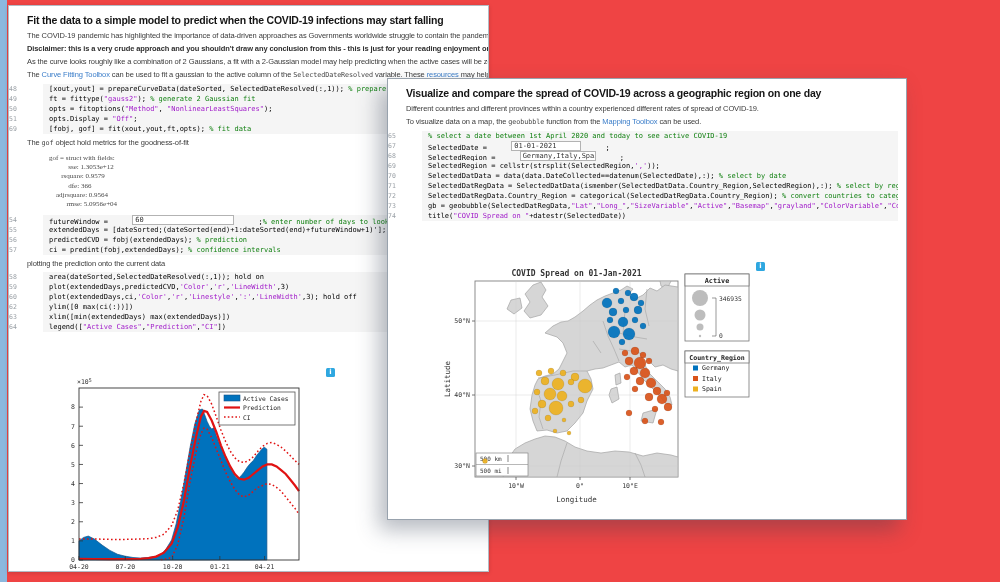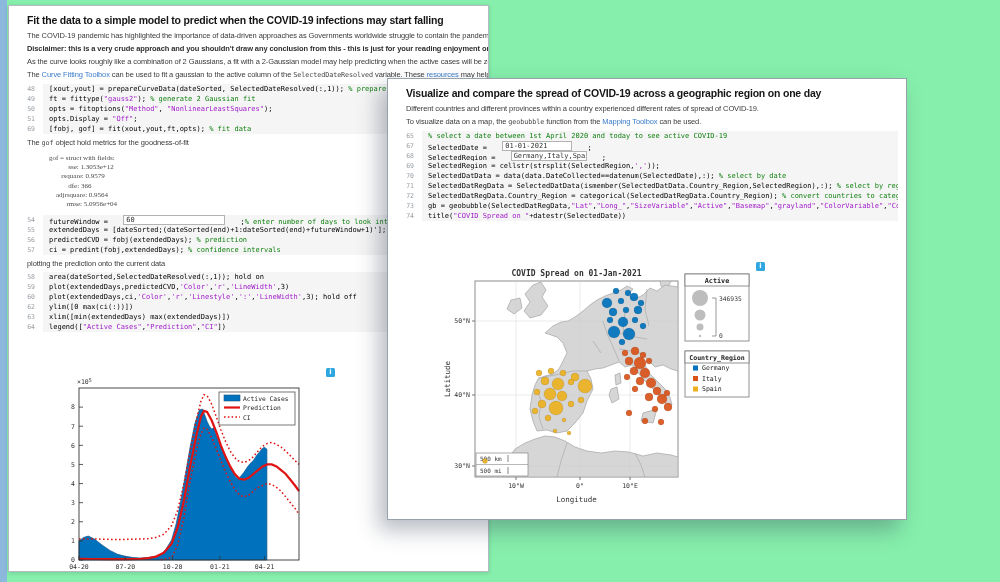--- a/index.html
+++ b/index.html
@@ -1,35 +1,35 @@
 <!DOCTYPE html>
 <html><head>
 <meta charset="utf-8">
 <style>
   html,body{margin:0;padding:0}
-  .page{position:relative;width:1000px;height:582px;background:#86efac;overflow:hidden;
+  .page{position:relative;width:1000px;height:582px;background:#ef4444;overflow:hidden;
         font-family:"Liberation Sans",sans-serif}
   .strip{position:absolute;left:0;top:0;width:7px;height:100%;background:#8cb8de}
   .win{position:absolute;background:#fff;border:1px solid #b3bcc5;overflow:hidden;box-sizing:border-box}
   #win-back{left:8px;top:5px;width:481px;height:567px;box-shadow:0 1px 4px rgba(0,0,0,.15)}
   #win-front{left:387px;top:78px;width:520px;height:442px;border-color:#98a2ad;
              box-shadow:-8px 10px 20px rgba(50,60,80,.35)}
   h1.t{font-size:10.5px;letter-spacing:-.2px;margin:8px 8px 5px 18px;color:#151515;white-space:nowrap;font-weight:bold}
   p.b{font-size:7.5px;letter-spacing:-.1px;line-height:9px;margin:4px 8px 4px 18px;color:#3a3a3a;white-space:nowrap}
   p.b.bold{font-weight:bold;color:#2e2e2e}
   .lnk{color:#3a7dc9;cursor:pointer}
   .icode{font-family:"DejaVu Sans Mono",monospace;font-size:6.8px;color:#474747}
   .cb{margin:3px 0}
   .cl{display:flex;line-height:10px;height:10px;white-space:pre;
       font-family:"DejaVu Sans Mono",monospace;font-size:7px}
-  .cl .ln{width:26px;text-align:right;padding-right:8px;color:#9aa0a6;font-size:6.5px;flex:none}
+  .cl .ln{width:26px;text-align:left;padding-right:8px;color:#9aa0a6;font-size:6.5px;flex:none}
   .cl .ct{flex:1;background:#f5f5f5;padding-left:6px;overflow:hidden}
   .seg-c{color:#000}.seg-s{color:#a019c9}.seg-m{color:#118011}
   .ibox{display:inline-block;background:#fff;border:1px solid #b3b3b3;height:8px;line-height:8px;
-        padding:0 2px;margin:0 11px;vertical-align:-1px;overflow:hidden;color:#333}
+        padding:0 2px;margin:0 20px;vertical-align:-1px;overflow:hidden;color:#333}
   pre.out{font-family:Liberation Serif, serif;font-size:7px;line-height:9.2px;
           color:#4a4a4a;margin:6px 0 6px 40px}
   .info{position:absolute;width:9px;height:9px;border-radius:1.5px;background:#2ea7e0;color:#fff;
         font:bold 7px/9px "DejaVu Sans",sans-serif;text-align:center;cursor:pointer}
   svg text{font-family:"DejaVu Sans Mono",monospace}
   .figsvg{position:absolute}
 </style>
 </head>
 <body>
 

